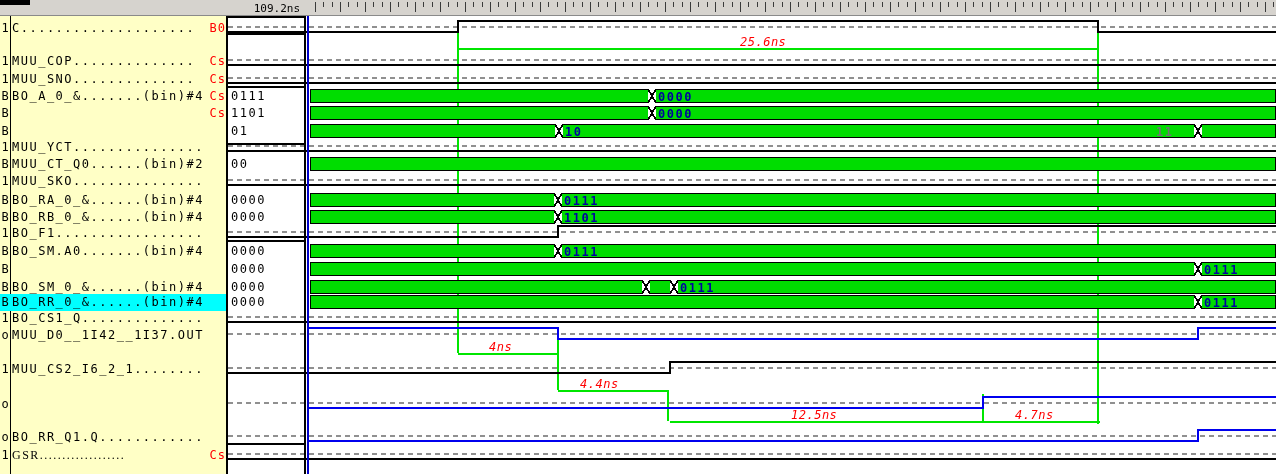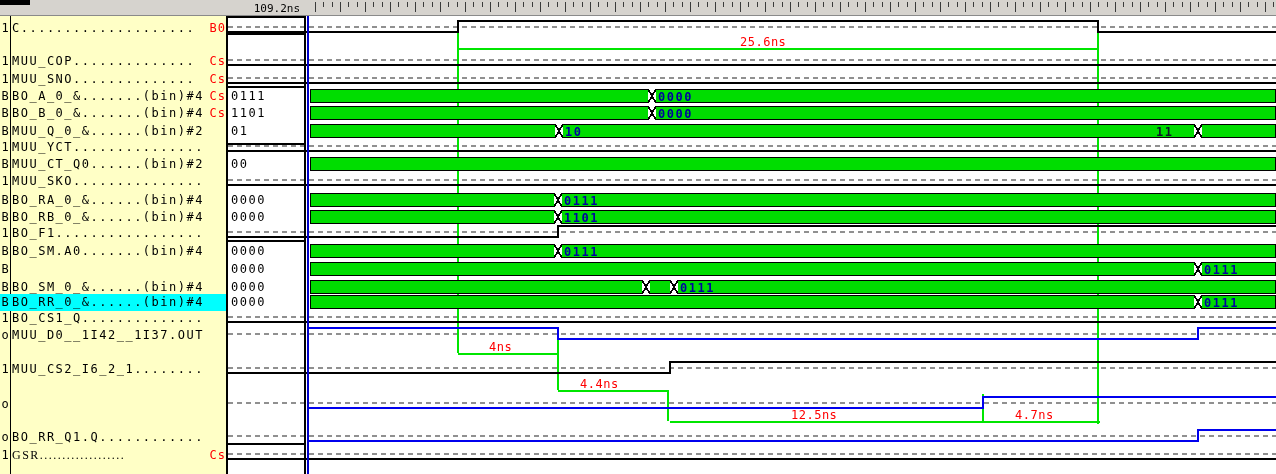--- a/index.html
+++ b/index.html
@@ -11,21 +11,21 @@
   #time-readout{left:180px;top:2px;width:120px;height:12px;text-align:right;font-size:11px;color:#000;}
   #names-panel{left:0;top:16px;width:227px;height:458px;background:#ffffc6;}
   #prefix-divider{left:10px;top:16px;width:1px;height:458px;background:#000;}
   #names-right-border{left:226px;top:16px;width:2px;height:458px;background:#000;}
   #values-right-border{left:304px;top:16px;width:2px;height:458px;background:#000;}
   .sig-prefix{font-size:12px;color:#000;}
   .sig-name{font-size:12px;letter-spacing:1.5px;color:#000;white-space:nowrap;}
   .sig-marker{font-size:12px;letter-spacing:1px;color:#ff0000;text-align:right;}
   .sig-value{font-size:12px;letter-spacing:1.5px;color:#000;}
   .bus-label{font-size:12px;letter-spacing:1.5px;font-weight:bold;white-space:nowrap;}
-  .meas-label{font-size:12px;letter-spacing:0.5px;white-space:nowrap;}
+  .meas-label{font-size:12px;letter-spacing:0.5px;white-space:nowrap;font-style:italic;}
   .tick{position:absolute;width:1px;background:#3a3a3a;top:2px;}
 </style>
 </head>
 <body>
 
 <div id="app">
   <div class="abs" id="header-bar"></div>
   <div class="abs" id="top-strip"></div>
   <div class="abs" id="time-readout">109.2ns</div>
   <div class="abs" id="ruler" style="left:0;top:0;width:1276px;height:16px;">
@@ -157,25 +157,23 @@
       <div class="abs sig-name" style="left: 12px; top: 54px;">MUU_COP..............</div>
       <div class="abs sig-marker" style="left: 200px; top: 54px; width: 26px;">Cs</div>
       <div class="abs sig-prefix" style="left: 1.5px; top: 72px;">1</div>
       <div class="abs sig-name" style="left: 12px; top: 72px;">MUU_SNO..............</div>
       <div class="abs sig-marker" style="left: 200px; top: 72px; width: 26px;">Cs</div>
       <div class="abs sig-prefix" style="left: 1.5px; top: 89px;">B</div>
       <div class="abs sig-name" style="left: 12px; top: 89px;">BO_A_0_&amp;.......(bin)#4</div>
       <div class="abs sig-marker" style="left: 200px; top: 89px; width: 26px;">Cs</div>
       <div class="abs sig-value" style="left: 231px; top: 89px;">0111</div>
       <div class="abs sig-prefix" style="left: 1.5px; top: 106px;">B</div>
-      <div class="abs sig-name" style="left: 12px; top: 106px;">BO_B_0_&amp;.......(bin)#4</div>
       <div class="abs sig-marker" style="left: 200px; top: 106px; width: 26px;">Cs</div>
       <div class="abs sig-value" style="left: 231px; top: 106px;">1101</div>
       <div class="abs sig-prefix" style="left: 1.5px; top: 124px;">B</div>
-      <div class="abs sig-name" style="left: 12px; top: 124px;">MUU_Q_0_&amp;......(bin)#2</div>
       <div class="abs sig-value" style="left: 231px; top: 124px;">01</div>
       <div class="abs sig-prefix" style="left: 1.5px; top: 140px;">1</div>
       <div class="abs sig-name" style="left: 12px; top: 140px;">MUU_YCT...............</div>
       <div class="abs sig-prefix" style="left: 1.5px; top: 157px;">B</div>
       <div class="abs sig-name" style="left: 12px; top: 157px;">MUU_CT_Q0......(bin)#2</div>
       <div class="abs sig-value" style="left: 231px; top: 157px;">00</div>
       <div class="abs sig-prefix" style="left: 1.5px; top: 174px;">1</div>
       <div class="abs sig-name" style="left: 12px; top: 174px;">MUU_SKO...............</div>
       <div class="abs sig-prefix" style="left: 1.5px; top: 193px;">B</div>
       <div class="abs sig-name" style="left: 12px; top: 193px;">BO_RA_0_&amp;......(bin)#4</div>
@@ -258,21 +256,21 @@
       <div class="abs bus-label" style="left: 658px; top: 90px; color: rgb(0, 0, 160);">0000</div>
       <div class="abs" style="left: 648px; top: 89px; width: 8px; height: 14px; background: linear-gradient(to right bottom, transparent 44%, rgb(0, 0, 0) 44%, rgb(0, 0, 0) 56%, transparent 56%), linear-gradient(to right top, transparent 44%, rgb(0, 0, 0) 44%, rgb(0, 0, 0) 56%, transparent 56%), rgb(255, 255, 255);"></div>
       <div class="abs" style="left: 310px; top: 106px; width: 342px; height: 14px; background: rgb(0, 221, 0); border: 1px solid rgb(0, 0, 0); box-sizing: border-box;"></div>
       <div class="abs" style="left: 652px; top: 106px; width: 624px; height: 14px; background: rgb(0, 221, 0); border: 1px solid rgb(0, 0, 0); box-sizing: border-box;"></div>
       <div class="abs bus-label" style="left: 658px; top: 107px; color: rgb(0, 0, 160);">0000</div>
       <div class="abs" style="left: 648px; top: 106px; width: 8px; height: 14px; background: linear-gradient(to right bottom, transparent 44%, rgb(0, 0, 0) 44%, rgb(0, 0, 0) 56%, transparent 56%), linear-gradient(to right top, transparent 44%, rgb(0, 0, 0) 44%, rgb(0, 0, 0) 56%, transparent 56%), rgb(255, 255, 255);"></div>
       <div class="abs" style="left: 310px; top: 124px; width: 249px; height: 14px; background: rgb(0, 221, 0); border: 1px solid rgb(0, 0, 0); box-sizing: border-box;"></div>
       <div class="abs" style="left: 559px; top: 124px; width: 639px; height: 14px; background: rgb(0, 221, 0); border: 1px solid rgb(0, 0, 0); box-sizing: border-box;"></div>
       <div class="abs bus-label" style="left: 565px; top: 125px; color: rgb(0, 0, 160);">10</div>
       <div class="abs" style="left: 1198px; top: 124px; width: 78px; height: 14px; background: rgb(0, 221, 0); border: 1px solid rgb(0, 0, 0); box-sizing: border-box;"></div>
-      <div class="abs bus-label" style="left: 1156px; top: 125px; color: #0f172a;">11</div>
+      <div class="abs bus-label" style="left: 1156px; top: 125px; color: #737373;">11</div>
       <div class="abs" style="left: 555px; top: 124px; width: 8px; height: 14px; background: linear-gradient(to right bottom, transparent 44%, rgb(0, 0, 0) 44%, rgb(0, 0, 0) 56%, transparent 56%), linear-gradient(to right top, transparent 44%, rgb(0, 0, 0) 44%, rgb(0, 0, 0) 56%, transparent 56%), rgb(255, 255, 255);"></div>
       <div class="abs" style="left: 1194px; top: 124px; width: 8px; height: 14px; background: linear-gradient(to right bottom, transparent 44%, rgb(0, 0, 0) 44%, rgb(0, 0, 0) 56%, transparent 56%), linear-gradient(to right top, transparent 44%, rgb(0, 0, 0) 44%, rgb(0, 0, 0) 56%, transparent 56%), rgb(255, 255, 255);"></div>
       <div class="abs" style="left: 310px; top: 157px; width: 966px; height: 14px; background: rgb(0, 221, 0); border: 1px solid rgb(0, 0, 0); box-sizing: border-box;"></div>
       <div class="abs" style="left: 310px; top: 193px; width: 248px; height: 14px; background: rgb(0, 221, 0); border: 1px solid rgb(0, 0, 0); box-sizing: border-box;"></div>
       <div class="abs" style="left: 558px; top: 193px; width: 718px; height: 14px; background: rgb(0, 221, 0); border: 1px solid rgb(0, 0, 0); box-sizing: border-box;"></div>
       <div class="abs bus-label" style="left: 564px; top: 194px; color: rgb(0, 0, 160);">0111</div>
       <div class="abs" style="left: 554px; top: 193px; width: 8px; height: 14px; background: linear-gradient(to right bottom, transparent 44%, rgb(0, 0, 0) 44%, rgb(0, 0, 0) 56%, transparent 56%), linear-gradient(to right top, transparent 44%, rgb(0, 0, 0) 44%, rgb(0, 0, 0) 56%, transparent 56%), rgb(255, 255, 255);"></div>
       <div class="abs" style="left: 310px; top: 210px; width: 248px; height: 14px; background: rgb(0, 221, 0); border: 1px solid rgb(0, 0, 0); box-sizing: border-box;"></div>
       <div class="abs" style="left: 558px; top: 210px; width: 718px; height: 14px; background: rgb(0, 221, 0); border: 1px solid rgb(0, 0, 0); box-sizing: border-box;"></div>
       <div class="abs bus-label" style="left: 564px; top: 211px; color: rgb(0, 0, 160);">1101</div>

